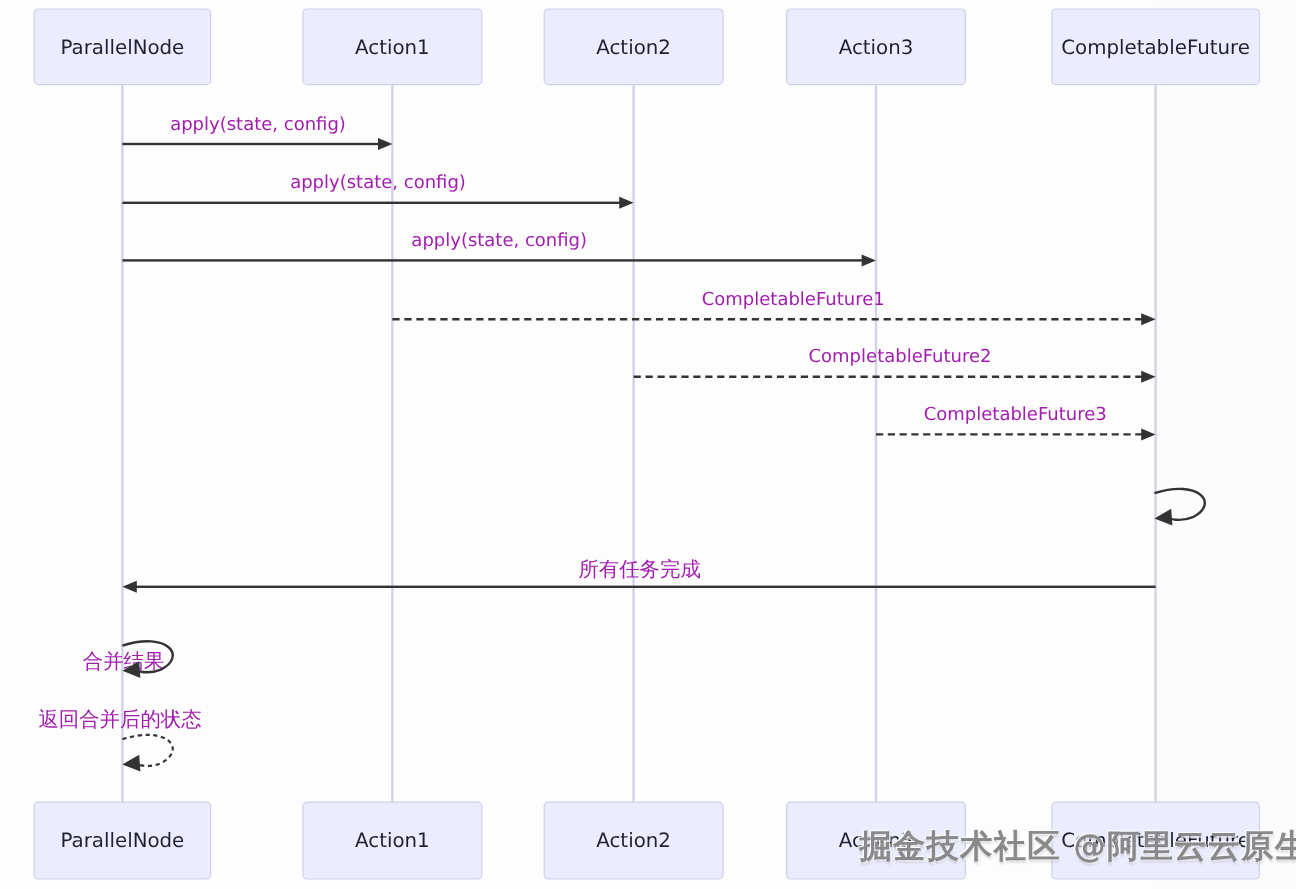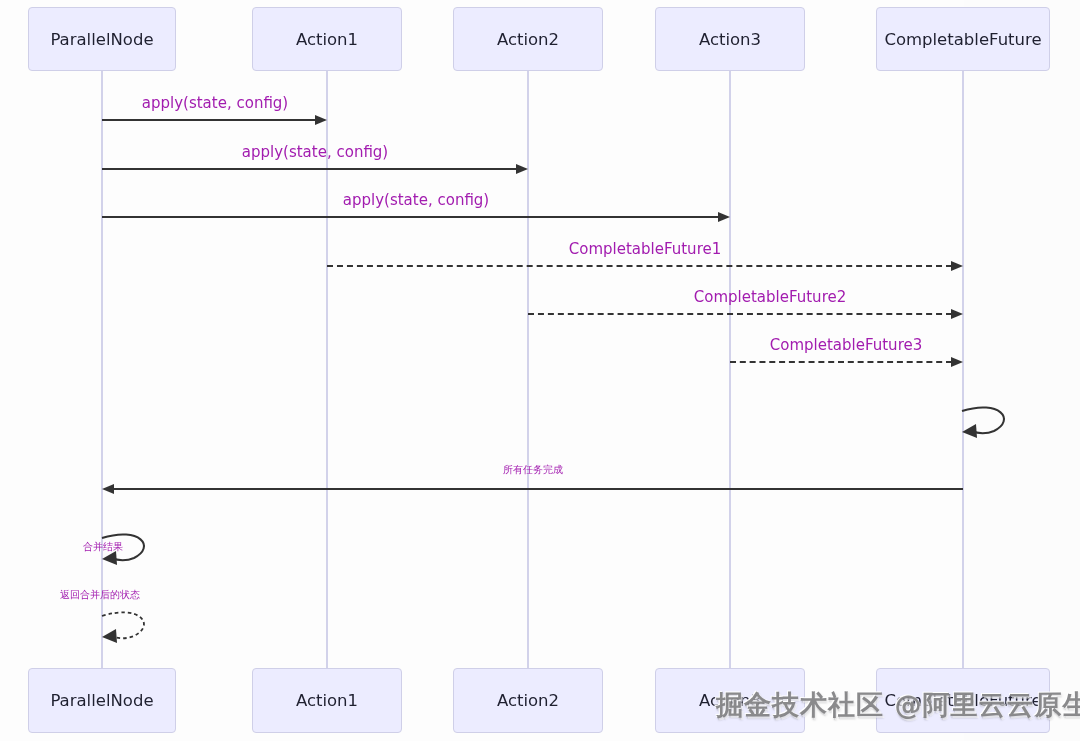--- a/index.html
+++ b/index.html
@@ -9,21 +9,21 @@
 
   .lifeline { position:absolute; width:1.5px; top:71px; height:598px; background:#d2d2ea; }
 
   .actor { position:absolute; height:64px; background:#ececff; border:1px solid #cfcfe8;
            border-radius:4px; display:flex; align-items:center; justify-content:center;
            font-size:16.5px; color:#1f2030; }
   .actor.bottom { height:65px; }
 
   .msg-label { position:absolute; transform:translateX(-50%); font-size:15px; color:#a21caf;
                white-space:nowrap; }
-  .msg-label.zh { font-size:10px; }
+  .msg-label.zh { font-size:17px; }
 
   .line-solid  { position:absolute; height:0; border-top:2px solid #333; }
   .line-dashed { position:absolute; height:0; border-top:2px dashed #333; }
 
   .arr { position:absolute; width:0; height:0; border-style:solid; }
   .arr-r { border-width:5px 0 5px 12px; border-color:transparent transparent transparent #333; }
   .arr-l { border-width:5px 12px 5px 0; border-color:transparent #333 transparent transparent; }
 
   .selfloop { position:absolute; overflow:visible; }
 
@@ -66,25 +66,25 @@
   <div class="arr arr-r" style="left:315px; top:115px;"></div>
 
   <div class="msg-label" style="left:315px; top:143px;">apply(state, config)</div>
   <div class="line-solid" style="left:102px; top:168px; width:417px;"></div>
   <div class="arr arr-r" style="left:516px; top:164px;"></div>
 
   <div class="msg-label" style="left:416px; top:191px;">apply(state, config)</div>
   <div class="line-solid" style="left:102px; top:216px; width:619px;"></div>
   <div class="arr arr-r" style="left:718px; top:212px;"></div>
 
-  <div class="msg-label" style="left:645px; top:240px;">CompletableFuture1</div>
+  <div class="msg-label" style="left:661px; top:240px;">CompletableFuture1</div>
   <div class="line-dashed" style="left:327px; top:265px; width:625px;"></div>
   <div class="arr arr-r" style="left:951px; top:261px;"></div>
 
-  <div class="msg-label" style="left:770px; top:288px;">CompletableFuture2</div>
+  <div class="msg-label" style="left:750px; top:288px;">CompletableFuture2</div>
   <div class="line-dashed" style="left:528px; top:313px; width:424px;"></div>
   <div class="arr arr-r" style="left:951px; top:309px;"></div>
 
   <div class="msg-label" style="left:846px; top:336px;">CompletableFuture3</div>
   <div class="line-dashed" style="left:730px; top:361px; width:222px;"></div>
   <div class="arr arr-r" style="left:951px; top:357px;"></div>
 
   <svg class="selfloop" style="left:960px; top:404px;" width="58" height="36" viewBox="0 0 58 36">
     <path d="M2,7 C40,-5 56,16 34,27 C27,30 18,30 12,27" fill="none" stroke="#333" stroke-width="2"></path>
     <polygon points="16,20 2,28 17,34" fill="#333"></polygon>

